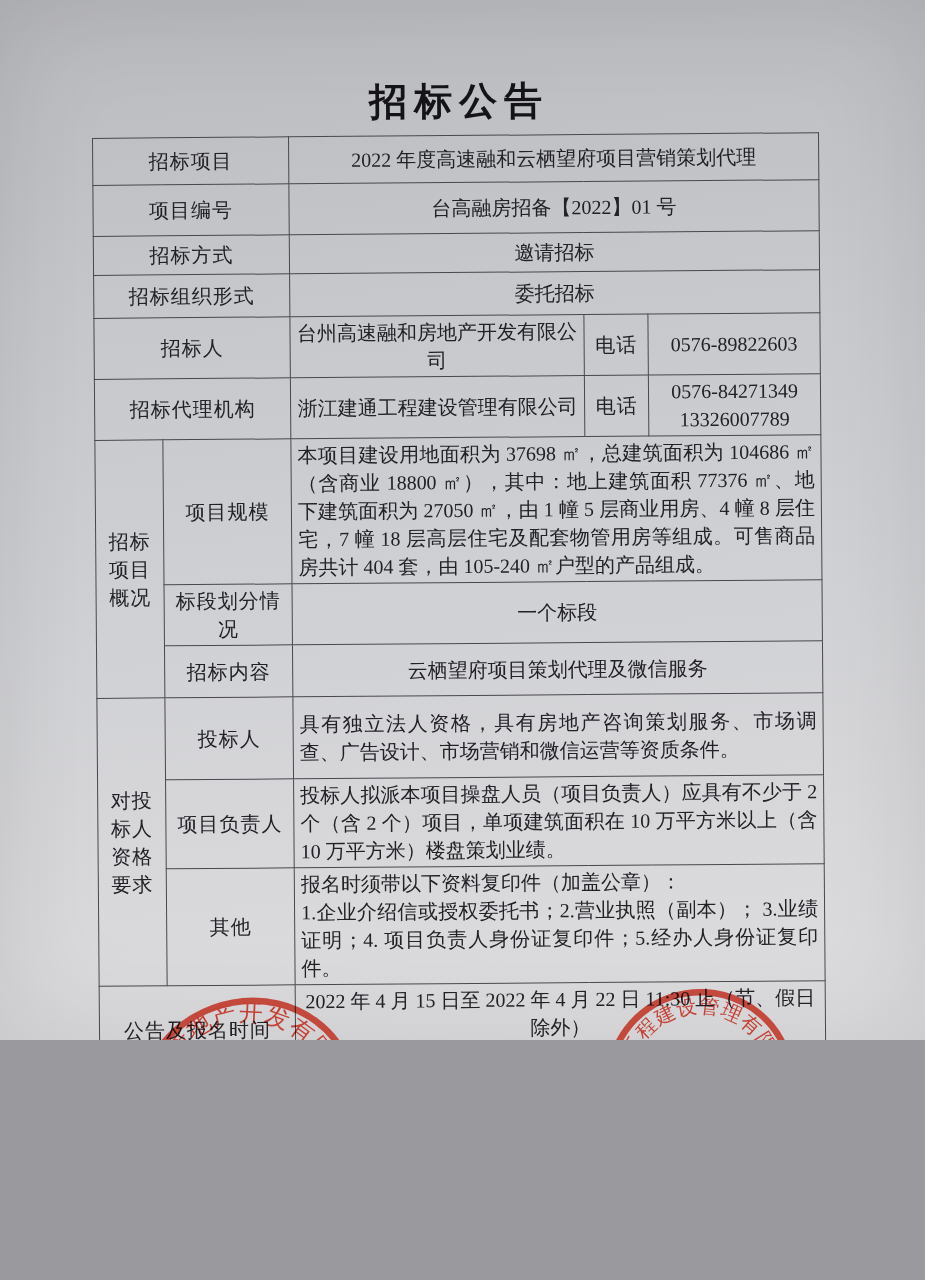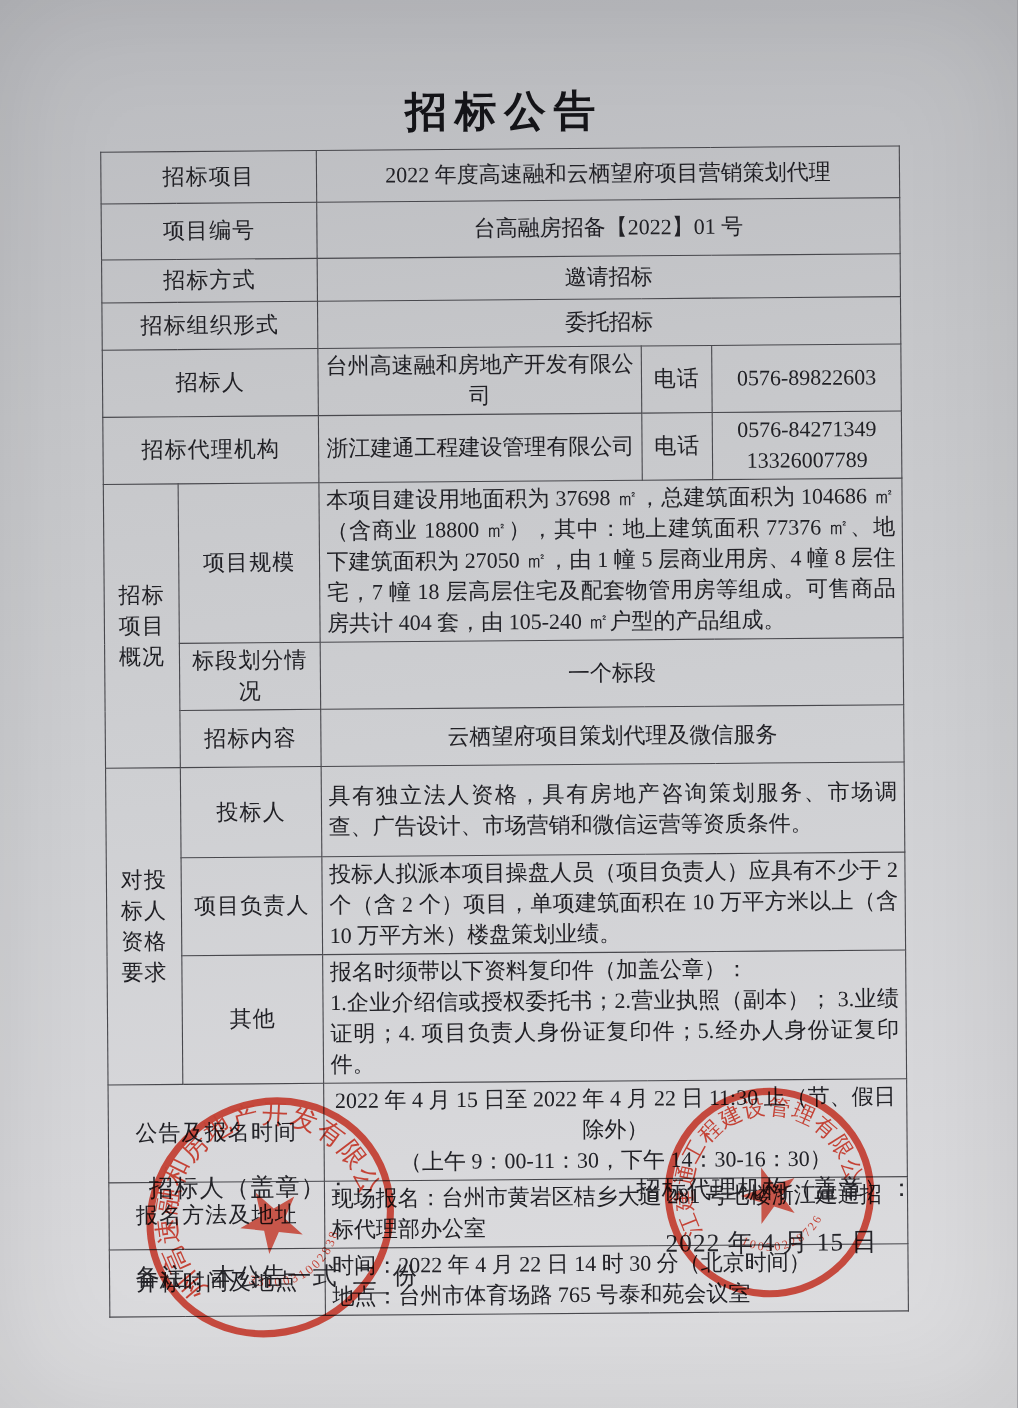--- a/index.html
+++ b/index.html
@@ -1,17 +1,17 @@
 <!DOCTYPE html>
 <html><head>
 <meta charset="utf-8">
 <style>
   html,body{margin:0;padding:0;background:#9a9a9e;}
   .photo{
-    position:relative;width:925px;height:1280px;overflow:hidden;
+    position:relative;width:925px;height:1040px;overflow:hidden;
     background:linear-gradient(175deg,#b9babe 0%,#c6c7ca 28%,#cfd0d3 55%,#d8d8db 80%,#dedee0 100%);
     box-shadow:inset 0 0 110px rgba(0,0,0,.10);
     font-family:"Liberation Serif","DejaVu Serif",serif;
     color:#202025;
   }
   .sheet{position:absolute;inset:0;transform:rotate(-0.45deg);}
   .doc-title{
     position:absolute;left:0;top:76px;width:100%;text-align:center;
     font-size:38px;font-weight:bold;letter-spacing:7px;color:#141418;
   }

